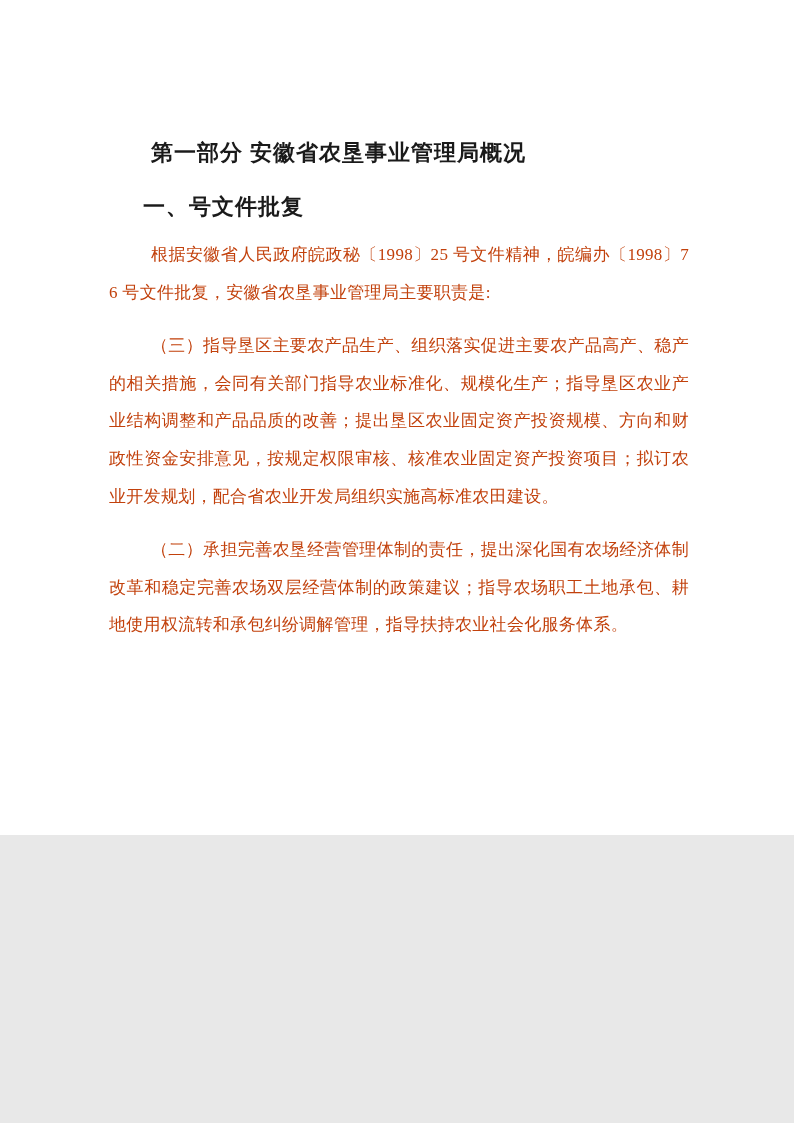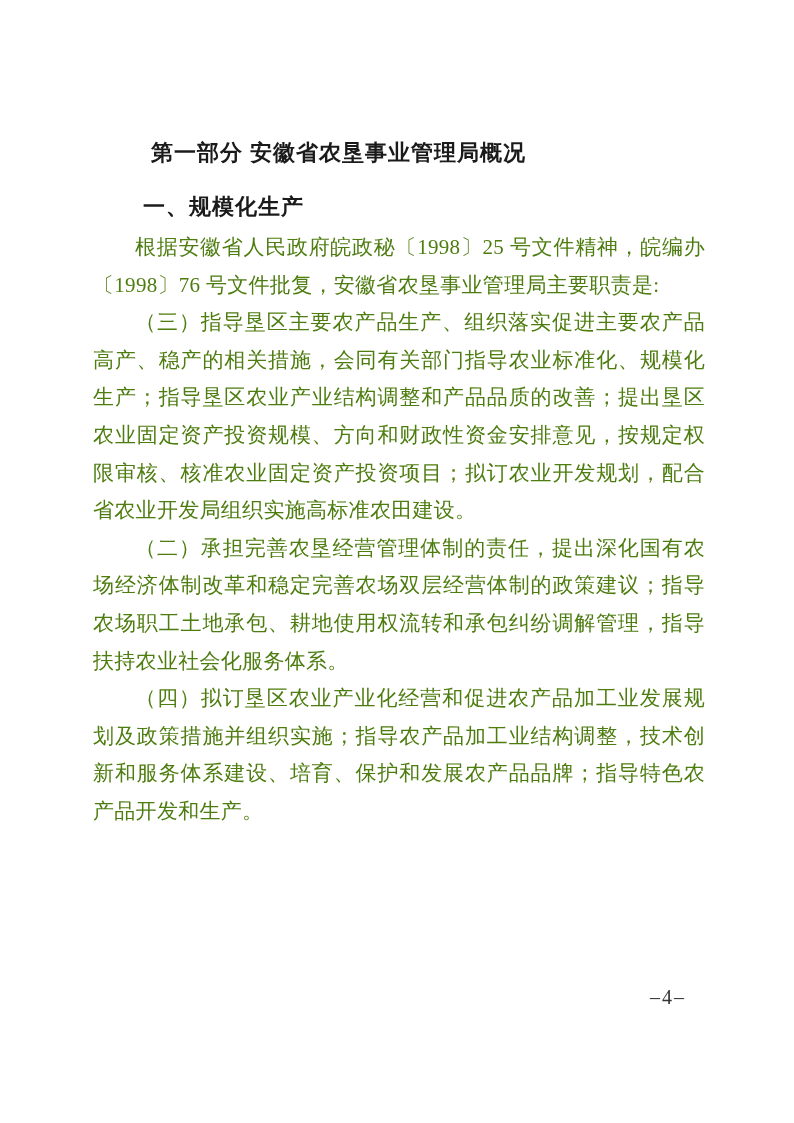--- a/index.html
+++ b/index.html
@@ -3,21 +3,21 @@
 <meta charset="utf-8">
 <style>
   html, body {
     margin: 0;
     padding: 0;
     background: #e8e8e8;
   }
   .page {
     position: relative;
     width: 794px;
-    height: 1123px;
+    height: 835px;
     margin: 0 auto;
     background: #ffffff;
     color: #1c1c1c;
     font-family: "Liberation Serif", serif;
     overflow: hidden;
   }
   .content {
     position: absolute;
     left: 93px;
     top: 140px;
@@ -40,48 +40,47 @@
     font-weight: 700;
     line-height: 26px;
     letter-spacing: 1px;
     color: #1a1a1a;
     white-space: nowrap;
   }
   .body-block {
     margin-top: 9px;
   }
   .body-para {
-    margin: 0;
-    font-size: 21px;
+    margin: 16px;
+    font-size: 17px;
     line-height: 37.6px;
     text-align: justify;
     text-justify: inter-ideograph;
     text-indent: 42px;
     letter-spacing: 0.3px;
-    color: #4d7c0f;
+    color: #c2410c;
     word-break: break-all;
   }
   .page-number {
     position: absolute;
     left: 650px;
     top: 986px;
     font-size: 20px;
     letter-spacing: 2px;
     color: #333333;
     font-family: "Liberation Serif", serif;
   }
 </style>
 </head>
 <body>
 
 <div class="page">
   <div class="content">
     <h1 class="doc-title">第一部分 安徽省农垦事业管理局概况</h1>
-    <h2 class="section-heading">一、规模化生产</h2>
+    <h2 class="section-heading">一、号文件批复</h2>
     <div class="body-block">
       <p class="body-para">根据安徽省人民政府皖政秘〔1998〕25 号文件精神，皖编办〔1998〕76 号文件批复，安徽省农垦事业管理局主要职责是:</p>
       <p class="body-para">（三）指导垦区主要农产品生产、组织落实促进主要农产品高产、稳产的相关措施，会同有关部门指导农业标准化、规模化生产；指导垦区农业产业结构调整和产品品质的改善；提出垦区农业固定资产投资规模、方向和财政性资金安排意见，按规定权限审核、核准农业固定资产投资项目；拟订农业开发规划，配合省农业开发局组织实施高标准农田建设。</p>
       <p class="body-para">（二）承担完善农垦经营管理体制的责任，提出深化国有农场经济体制改革和稳定完善农场双层经营体制的政策建议；指导农场职工土地承包、耕地使用权流转和承包纠纷调解管理，指导扶持农业社会化服务体系。</p>
-      <p class="body-para">（四）拟订垦区农业产业化经营和促进农产品加工业发展规划及政策措施并组织实施；指导农产品加工业结构调整，技术创新和服务体系建设、培育、保护和发展农产品品牌；指导特色农产品开发和生产。</p>
     </div>
   </div>
   <div class="page-number">–4–</div>
 </div>
 
 </body></html>

